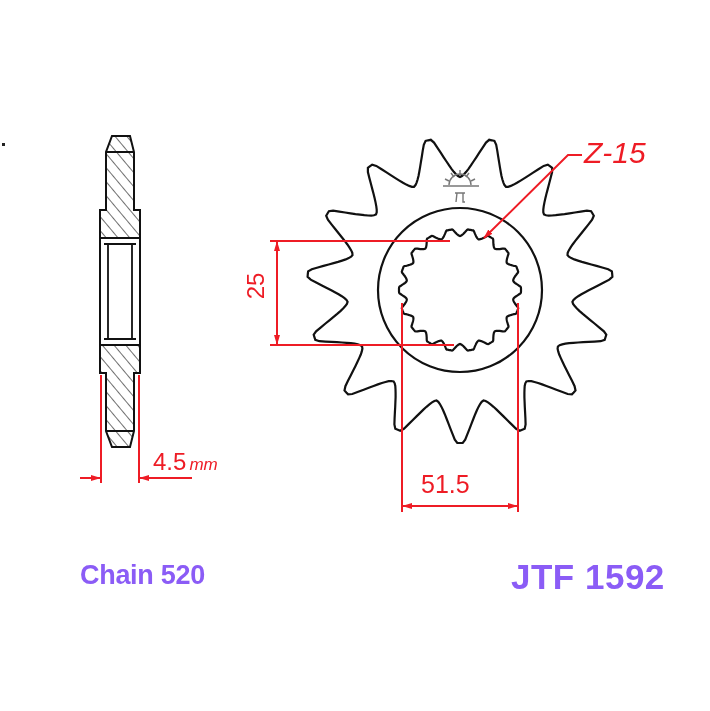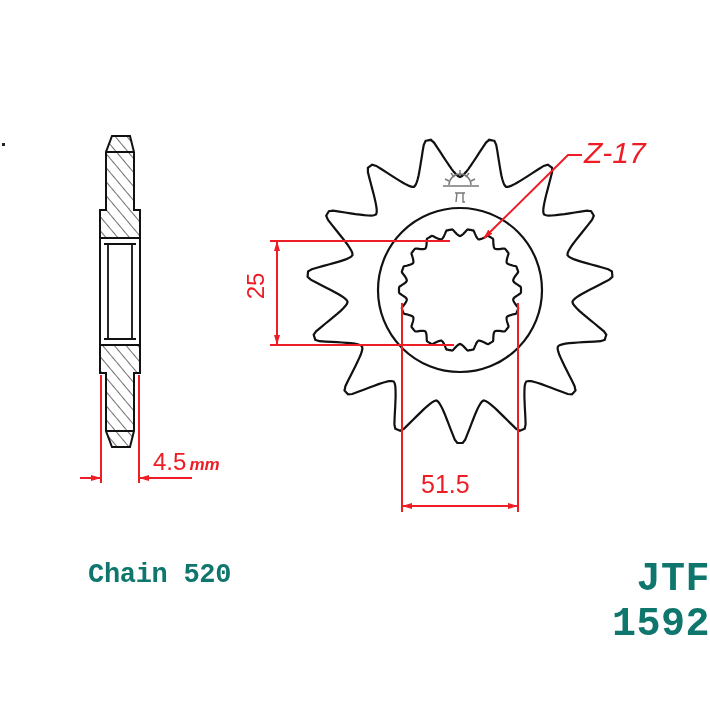--- a/index.html
+++ b/index.html
@@ -1,26 +1,26 @@
 <!DOCTYPE html>
 <html><head>
 <meta charset="utf-8">
 <style>
   html, body { margin: 0; padding: 0; background: #ffffff; }
   body { width: 710px; height: 711px; position: relative; overflow: hidden; font-family: "Liberation Sans", sans-serif; }
   svg { position: absolute; left: 0; top: 0; }
-  .lbl { position: absolute; font-family: Liberation Mono, monospace; font-weight: bold; color: #0f766e; margin-left: 8px; }
+  .lbl { position: absolute; font-family: Liberation Sans, sans-serif; font-weight: bold; color: #8b5cf6; }
   .chain { left: 80px; top: 560px; font-size: 27px; letter-spacing: -0.3px; }
-  .part { left: 511px; top: 557px; font-size: 40px; letter-spacing: 0.5px; text-align: right; }
+  .part { left: 511px; top: 557px; font-size: 35px; letter-spacing: 0.5px; text-align: right; }
   .red { position: absolute; color: #ee1c25; font-family: "Liberation Sans", sans-serif; font-style: italic; }
   .z15 { left: 584px; top: 136px; font-size: 30px; }
   .d25 { left: 243px; top: 272px; font-size: 24px; font-style: normal; transform: rotate(-90deg); transform-origin: center; }
   .d283 { left: 421px; top: 470px; font-size: 25px; font-style: normal; }
   .d64 { left: 153px; top: 448px; font-size: 24px; font-style: normal; }
-  .d64 .u { font-size: 17px; font-style: italic; margin-left: 3px; font-weight: bold; }
+  .d64 .u { font-size: 17px; font-style: italic; margin-left: 3px; }
   .dot { position: absolute; left: 2px; top: 143px; width: 3px; height: 3px; background: #222; }
 </style>
 </head>
 <body>
 
 <div class="dot"></div>
 
 <svg width="710" height="711" viewBox="0 0 710 711">
   <defs>
     <pattern id="hatch" width="9" height="9" patternUnits="userSpaceOnUse" patternTransform="rotate(-40)">
@@ -76,19 +76,19 @@
 
     <line x1="402" y1="303" x2="402" y2="512"></line>
     <line x1="518" y1="303" x2="518" y2="512"></line>
     <line x1="460" y1="506" x2="403" y2="506" marker-end="url(#arr)"></line>
     <line x1="460" y1="506" x2="517" y2="506" marker-end="url(#arr)"></line>
 
     <polyline points="582,155 568,155 484,238" marker-end="url(#arr)"></polyline>
   </g>
 </svg>
 
-<div class="red z15">Z-17</div>
+<div class="red z15">Z-15</div>
 <div class="red d25">25</div>
 <div class="red d283">51.5</div>
 <div class="red d64"><span>4.5</span><span class="u">mm</span></div>
 
 <div class="lbl chain">Chain 520</div>
 <div class="lbl part">JTF 1592</div>
 
 </body></html>

